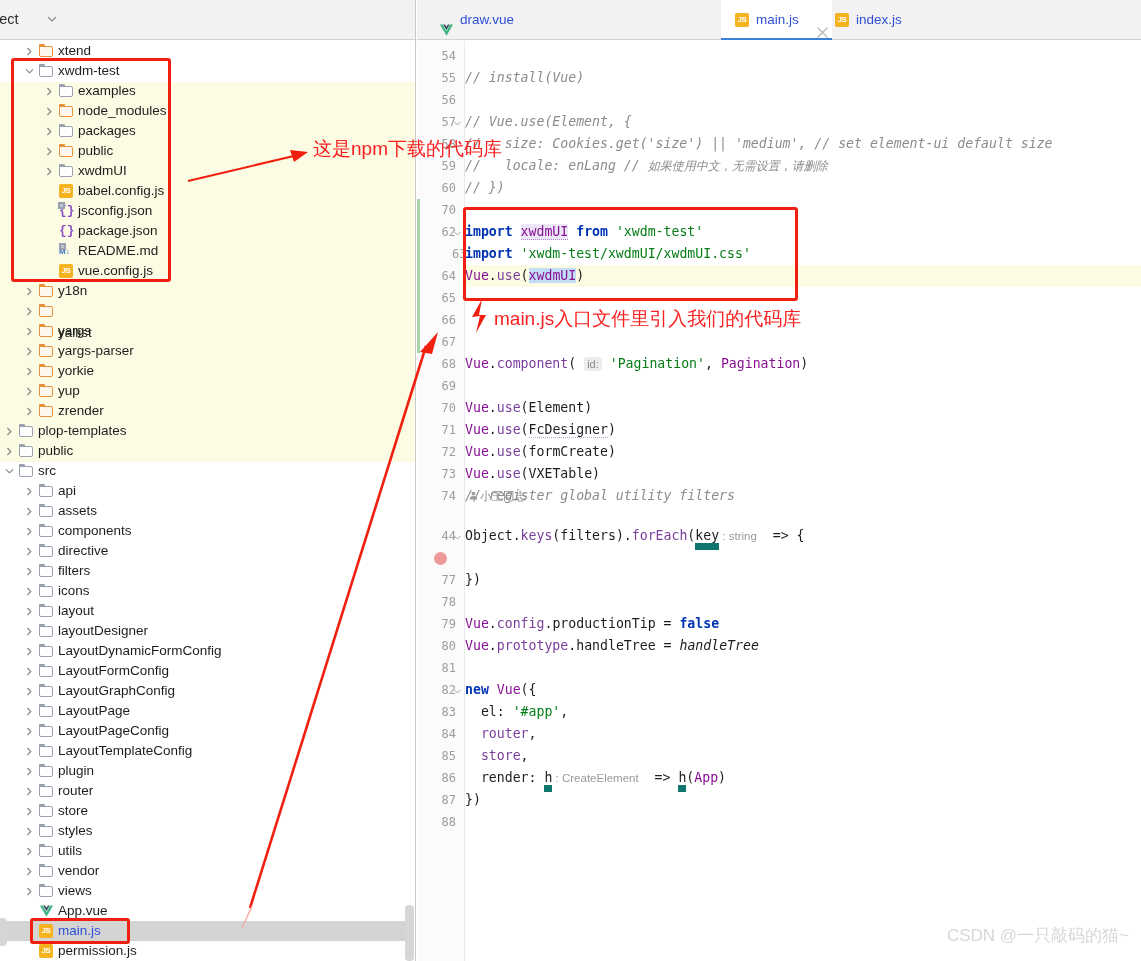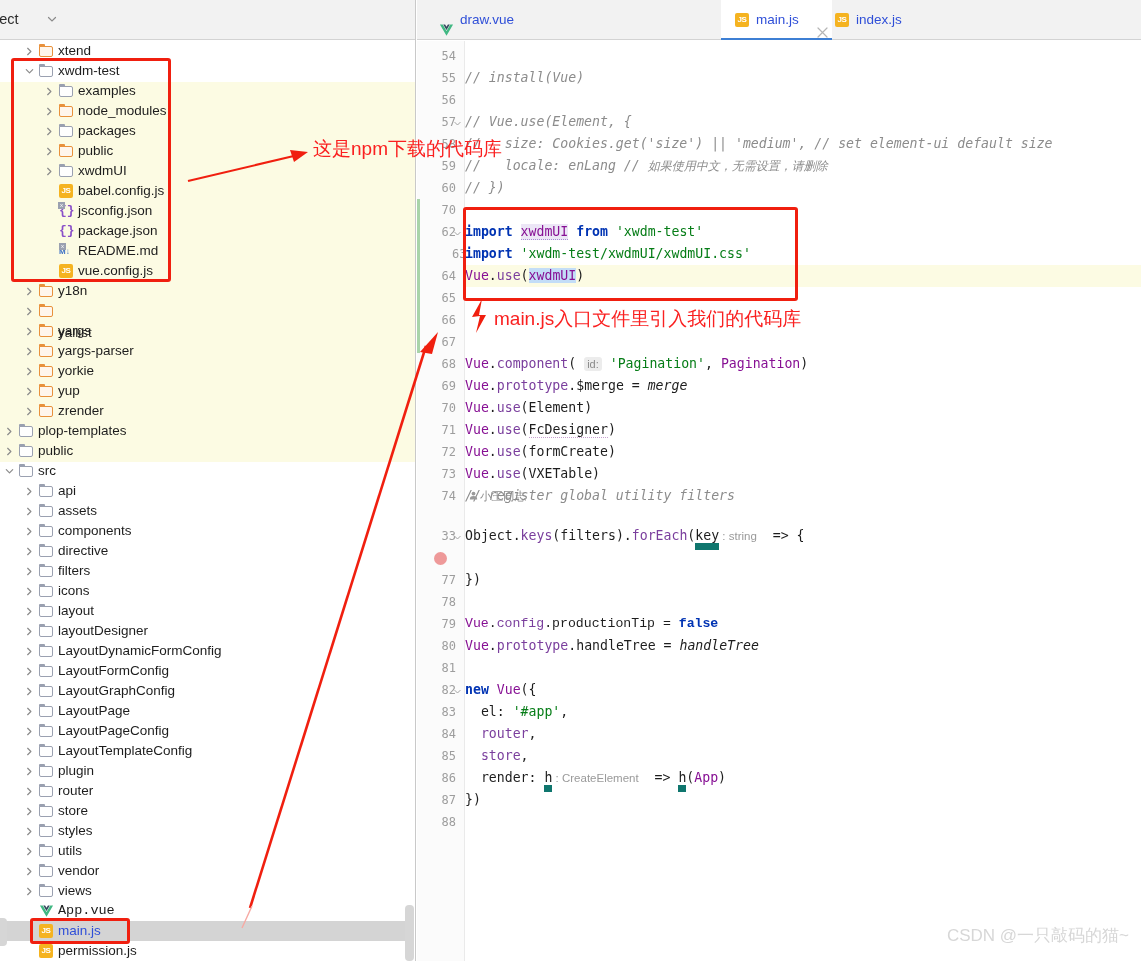--- a/index.html
+++ b/index.html
@@ -925,21 +925,21 @@
               </svg>
             </div>
             <div class="ico" style="left: 39px;">
               <div class="folder gray">
                 <div class="tab"></div>
                 <div class="body"></div>
               </div>
             </div>
             <div class="lbl" style="left: 58px;">views</div>
           </div>
-          <div class="row" style="position: absolute; left: 0px; top: 860px; width: 428px; font-family: Liberation Mono, monospace;">
+          <div class="row" style="position: absolute; left: 0px; top: 860px; width: 428px;">
             <div class="ico" style="left: 39px;">
               <div class="vueico"><svg width="15" height="14" viewBox="0 0 16 14">
                   <path d="M1 1 L8 13 L15 1 L12 1 L8 8 L4 1 Z" fill="#41b883"></path>
                   <path d="M4.5 1 L8 7 L11.5 1 L9.5 1 L8 3.6 L6.5 1 Z" fill="#35495e"></path>
                 </svg></div>
             </div>
             <div class="lbl" style="left: 58px;">App.vue</div>
           </div>
           <div class="row sel" style="position: absolute; left: 0px; top: 880px; width: 405px;">
             <div class="ico" style="left: 39px;">
@@ -1013,21 +1013,21 @@
         <div class="lnum" style="top: 246px;">65</div>
         <div class="lnum" style="top: 268px;">66</div>
         <div class="lnum" style="top: 290px;">67</div>
         <div class="lnum" style="top: 312px;">68</div>
         <div class="lnum" style="top: 334px;">69</div>
         <div class="lnum" style="top: 356px;">70</div>
         <div class="lnum" style="top: 378px;">71</div>
         <div class="lnum" style="top: 400px;">72</div>
         <div class="lnum" style="top: 422px;">73</div>
         <div class="lnum" style="top: 444px;">74</div>
-        <div class="lnum" style="top: 484px;">33</div>
+        <div class="lnum" style="top: 484px;">44</div>
         <div class="fold" style="top: 484px;">
           <svg width="9" height="9" viewBox="0 0 12 12">
             <path d="M2.5 4.5 L6 8 L9.5 4.5" fill="none" stroke="#a0a0a0" stroke-width="1.3" stroke-linecap="round"></path>
           </svg>
         </div>
         <div class="bp" style="top: 511px;"></div>
         <div class="lnum" style="top: 528px;">77</div>
         <div class="lnum" style="top: 550px;">78</div>
         <div class="lnum" style="top: 572px;">79</div>
         <div class="lnum" style="top: 594px;">80</div>
@@ -1057,34 +1057,33 @@
         <div class="cline" style="top: 136px;"><span class="c">// })</span></div>
         <div class="cline" style="top: 158px;"></div>
         <div class="cline" style="top: 180px;"><span class="k">import</span> <span class="n uwarn">xwdmUI</span> <span class="k">from</span> <span class="s">'xwdm-test'</span></div>
         <div class="cline" style="top: 202px;"><span class="k">import</span> <span class="s">'xwdm-test/xwdmUI/xwdmUI.css'</span></div>
         <div class="hl-line" style="top: 224px;"></div>
         <div class="cline" style="top: 224px;"><span class="n">Vue</span>.<span class="f">use</span>(<span class="usel n">xwdmUI</span>)</div>
         <div class="cline" style="top: 246px;"></div>
         <div class="cline" style="top: 268px;"></div>
         <div class="cline" style="top: 290px;"></div>
         <div class="cline" style="top: 312px;"><span class="n">Vue</span>.<span class="f">component</span>( <span class="chip">id:</span> <span class="s">'Pagination'</span>, <span class="n">Pagination</span>)</div>
-        <div class="cline" style="top: 334px;"><span class="n">Vue</span>.<span class="f">prototype</span>.<span class="plain">$merge</span> = <span style="font-style:italic;color:#1d1d1d;">merge</span></div>
         <div class="cline" style="top: 356px;"><span class="n">Vue</span>.<span class="f">use</span>(<span class="plain">Element</span>)</div>
         <div class="cline" style="top: 378px;"><span class="n">Vue</span>.<span class="f">use</span>(<span class="plain" style="border-bottom:1.5px dotted #c8a0d0;">FcDesigner</span>)</div>
         <div class="cline" style="top: 400px;"><span class="n">Vue</span>.<span class="f">use</span>(<span class="plain">formCreate</span>)</div>
         <div class="cline" style="top: 422px;"><span class="n">Vue</span>.<span class="f">use</span>(<span class="plain">VXETable</span>)</div>
         <div class="cline" style="top: 444px;"><span class="c">// register global utility filters</span></div>
         <div class="author" style="left: 4px; top: 448px;"><span class="pin"><svg width="9" height="9" viewBox="0 0 9 9">
               <circle cx="4.5" cy="2.6" r="1.9" fill="#9a9a9a"></circle>
               <path d="M0.8 8.4 A3.7 3.3 0 0 1 8.2 8.4 Z" fill="#9a9a9a"></path>
             </svg></span><span>小王同志</span></div>
         <div class="cline" style="top: 484px;"><span class="plain">Object</span>.<span class="f">keys</span>(<span class="plain">filters</span>).<span class="f">forEach</span>(<span class="uline">key</span><span class="hint"> : string</span>  =&gt; {</div>
         <div class="cline" style="top: 528px;">})</div>
         <div class="cline" style="top: 550px;"></div>
-        <div class="cline" style="top: 572px; font-family: Liberation Mono, monospace;"><span class="n">Vue</span>.<span class="f">config</span>.<span class="plain">productionTip</span> = <span class="k">false</span></div>
+        <div class="cline" style="top: 572px;"><span class="n">Vue</span>.<span class="f">config</span>.<span class="plain">productionTip</span> = <span class="k">false</span></div>
         <div class="cline" style="top: 594px;"><span class="n">Vue</span>.<span class="f">prototype</span>.<span class="plain">handleTree</span> = <span style="font-style:italic;color:#1d1d1d;">handleTree</span></div>
         <div class="cline" style="top: 616px;"></div>
         <div class="cline" style="top: 638px;"><span class="k">new</span> <span class="n">Vue</span>({</div>
         <div class="cline" style="top: 660px;">  <span class="plain">el</span>: <span class="s">'#app'</span>,</div>
         <div class="cline" style="top: 682px;">  <span class="f">router</span>,</div>
         <div class="cline" style="top: 704px;">  <span class="f">store</span>,</div>
         <div class="cline" style="top: 726px;">  <span class="plain">render</span>: <span class="uline">h</span><span class="hint"> : CreateElement</span>  =&gt; <span class="uline">h</span>(<span class="n">App</span>)</div>
         <div class="cline" style="top: 748px;">})</div>
         <div class="cline" style="top: 770px;"></div>
       </div>

